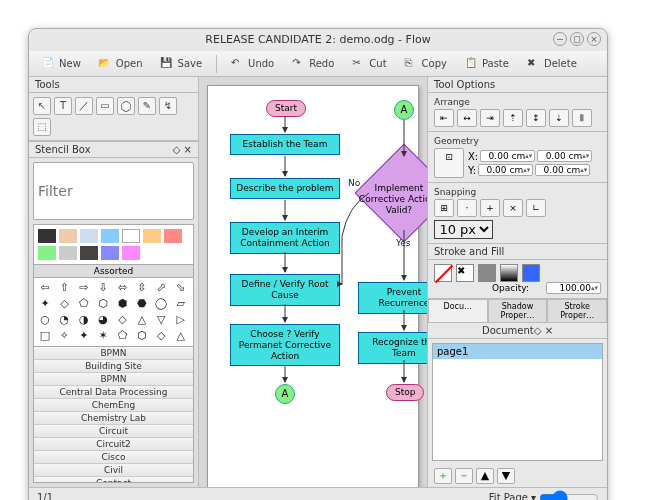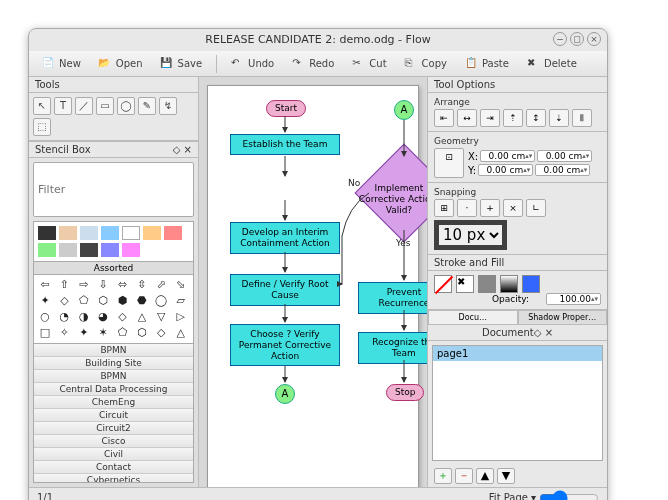--- a/index.html
+++ b/index.html
@@ -12,21 +12,21 @@
 .tbtn { display: flex; align-items: center; gap: 3px; padding: 2px 6px; font-size: 10px; color: #444; border: 1px solid transparent; border-radius: 3px; cursor: pointer; }
 .tbtn .ic { width: 14px; height: 14px; display: inline-block; }
 .sep { width: 1px; height: 18px; background: #bbb; margin: 0 3px; }
 .body { flex: 1; display: flex; overflow: hidden; }
 .left { width: 170px; display: flex; flex-direction: column; border-right: 1px solid #bbb; }
 .tools-hdr { font-size: 10px; color: #333; padding: 2px 6px; border-bottom: 1px solid #bbb; background: #e8e8e8; }
 .tools-icons { padding: 4px; display: flex; flex-wrap: wrap; gap: 3px; border-bottom: 1px solid #bbb; background: #e8e8e8; }
 .tool-ic { width: 18px; height: 18px; border: 1px solid #aaa; border-radius: 2px; background: #f5f5f5; font-size: 10px; text-align: center; line-height: 16px; color: #444; }
 .stencil-hdr { font-size: 10px; color: #333; padding: 2px 6px; border-top: 1px solid #bbb; border-bottom: 1px solid #bbb; background: #e8e8e8; display: flex; justify-content: space-between; text-align: center; }
 .filter { margin: 4px; }
-.filter input { width: 100%; font-size: 11px; padding: 20px 4px; border: 1px solid #aaa; border-radius: 2px; }
+.filter input { width: 100%; font-size: 14px; padding: 20px 4px; border: 1px solid #aaa; border-radius: 2px; }
 .palette { margin: 0 4px; padding: 4px; background: #fff; border: 1px solid #aaa; display: flex; flex-wrap: wrap; gap: 3px; }
 .pswatch { width: 18px; height: 14px; }
 .assorted-hdr { font-size: 9px; text-align: center; background: #ddd; margin: 0 4px; padding: 1px; border-left:1px solid #aaa; border-right:1px solid #aaa;}
 .shapes { margin: 0 4px; padding: 3px; background: #fff; border: 1px solid #aaa; display: grid; grid-template-columns: repeat(8, 1fr); gap: 2px; }
 .shape { width: 16px; height: 14px; font-size: 11px; text-align: center; line-height: 14px; color: #222; }
 .cat-list { margin: 0 4px 4px; flex: 1; overflow-y: auto; border: 1px solid #aaa; border-top: none; background: #f0f0f0; }
 .cat-item { font-size: 9px; padding: 1px 4px; text-align: center; border-bottom: 1px solid #ccc; background: linear-gradient(#f5f5f5,#e5e5e5); color: #333; cursor: pointer; }
 .canvas-area { flex: 1; background: #d8d8d8; display: flex; justify-content: center; align-items: flex-start; padding: 8px; overflow: hidden; }
 .page { width: 258px; height: 410px; background: #fff; border: 1px solid #999; box-shadow: 2px 2px 4px rgba(0,0,0,.2); position: relative; }
 .node { position: absolute; font-size: 9px; text-align: center; line-height: 1.2; }
@@ -39,21 +39,21 @@
 .right { width: 180px; border-left: 1px solid #bbb; display: flex; flex-direction: column; background: #e8e8e8; font-size: 10px; }
 .rsec-hdr { font-size: 10px; padding: 2px 6px; border-bottom: 1px solid #bbb; color: #333; }
 .rsec { padding: 4px 6px; border-bottom: 1px solid #bbb; }
 .rsub { font-size: 9px; color: #333; margin-bottom: 2px; }
 .iconrow { display: flex; gap: 3px; flex-wrap: wrap; }
 .ric { width: 20px; height: 18px; border: 1px solid #aaa; border-radius: 2px; background: #f5f5f5; font-size: 9px; text-align: center; line-height: 16px; }
 .geobox { display: flex; align-items: center; gap: 4px; }
 .spin { display: inline-flex; align-items: center; border: 1px solid #aaa; background: #fff; font-size: 9px; padding: 0 2px; border-radius: 2px; }
 .spin input { width: 42px; border: none; font-size: 9px; text-align: right; }
 .spin .ud { font-size: 7px; color: #666; }
-.snap-sel { font-size: 15px; border: 5px solid #404040; }
+.snap-sel { font-size: 13px; border: 1px solid #404040; text-align: right; }
 .swatchrow { display: flex; gap: 4px; align-items: center; }
 .sw { width: 18px; height: 18px; border: 1px solid #888; }
 .opac { display: flex; align-items: center; gap: 17px; justify-content: flex-end; font-size: 9px; }
 .tabs { display: flex; border-bottom: 1px solid #bbb; }
 .tab { flex: 1; font-size: 8px; padding: 2px 2px; text-align: center; border: 1px solid #bbb; border-bottom: none; background: #ddd; }
 .tab.active { background: #f0f0f0; }
 .doc-list { flex: 1; background: #fff; margin: 4px; border: 1px solid #aaa; font-size: 10px; }
 .doc-item { padding: 2px 4px; background: #a0d0f0; }
 .footer-icons { display: flex; gap: 3px; padding: 3px 6px; }
 .fic { width: 18px; height: 16px; border: 1px solid #aaa; border-radius: 2px; background: #f5f5f5; font-size: 11px; text-align: center; line-height: 14px; }
@@ -182,36 +182,38 @@
           <div class="shape">⬡</div>
           <div class="shape">◇</div>
           <div class="shape">△</div>
       </div>
       <div class="cat-list" id="cat-list">
           <div class="cat-item">BPMN</div>
           <div class="cat-item">Building Site</div>
           <div class="cat-item">BPMN</div>
           <div class="cat-item">Central Data Processing</div>
           <div class="cat-item">ChemEng</div>
+          <div class="cat-item">Chemistry Lab</div>
           <div class="cat-item">Circuit</div>
           <div class="cat-item">Circuit2</div>
           <div class="cat-item">Cisco</div>
           <div class="cat-item">Civil</div>
           <div class="cat-item">Contact</div>
           <div class="cat-item">Cybernetics</div>
           <div class="cat-item">Digital</div>
           <div class="cat-item">Edpc</div>
         </div>
     </div>
 
     <div class="canvas-area">
       <div class="page">
         <div class="node pill" style="left:58px;top:14px">Start</div>
         <div class="node circ" style="left:186px;top:14px">A</div>
         <div class="node proc" style="left:22px;top:48px">Establish the Team</div>
+        <div class="node proc" style="left:22px;top:92px">Describe the problem</div>
         <div class="node proc" style="left:22px;top:136px">Develop an Interim Containment Action</div>
         <div class="node proc" style="left:22px;top:188px">Define / Verify Root Cause</div>
         <div class="node proc" style="left:22px;top:238px">Choose ? Verify Permanet Corrective Action</div>
         <div class="node circ" style="left:67px;top:298px">A</div>
 
         <div class="node" style="left:161px;top:72px">
           <div class="diamond">
               <div class="diamond-txt" style="left:-10px;top:26px">Implement Corrective Action. Valid?</div>
             </div>
         </div>
@@ -313,20 +315,21 @@
             <span>Opacity:</span>
             <span class="spin">
               <input value="100.00" style="">
               <span class="ud">▴▾</span>
             </span>
           </div>
       </div>
       <div class="tabs">
         <div class="tab active">Docu…</div>
           <div class="tab">Shadow Proper…</div>
+          <div class="tab">Stroke Proper…</div>
       </div>
       <div class="rsec-hdr" style="display:flex;justify-content:center">
           <span>Document</span>
           <span>◇ ×</span>
         </div>
       <div class="doc-list">
         <div class="doc-item">page1</div>
       </div>
       <div class="footer-icons">
         <div class="fic" style="color:#2a2">＋</div>

